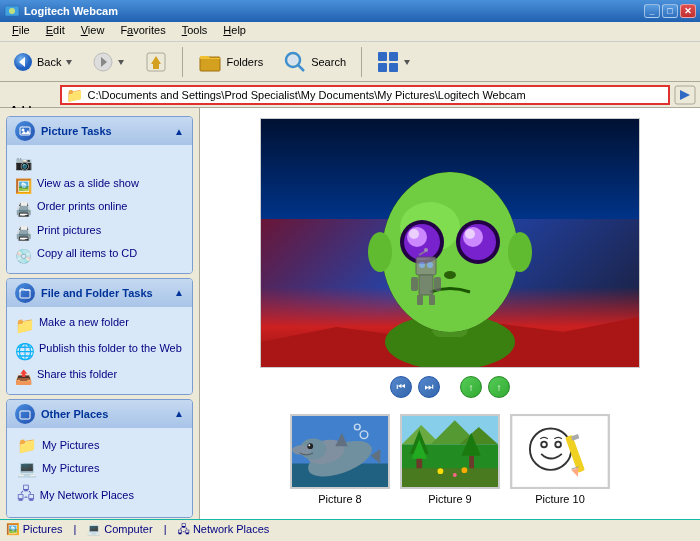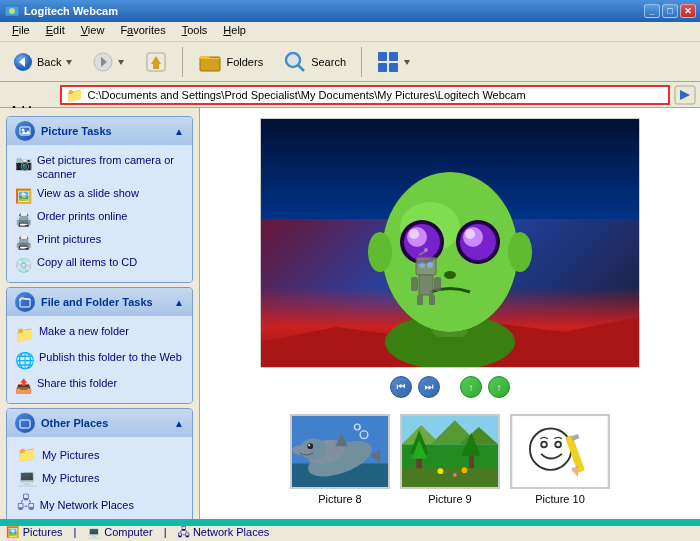--- a/index.html
+++ b/index.html
@@ -192,21 +192,21 @@
       width: 100%; height: 100%;
       background: white; border: 1px solid #eee;
       display: flex; align-items: center; justify-content: center;
       color: #555; font-size: 28px;
     }
     .thumbnail-label { font-size: 11px; color: #000; }
 
     
     .status-bar {
       height: 22px; background: #ece9d8;
-      border-top: 7px solid #14b8a6;
+      border-top: 1px solid #14b8a6;
       display: flex; align-items: center; padding: 0 6px;
       font-size: 11px;
     }
 
     
     .left-panel::-webkit-scrollbar { width: 8px; }
     .left-panel::-webkit-scrollbar-track { background: #ece9d8; }
     .left-panel::-webkit-scrollbar-thumb { background: #aca899; border-radius: 4px; }
 
     
@@ -337,21 +337,20 @@
               <polygon points="2,9 5,6 7,8 9,5 11,9" fill="white"></polygon>
             </svg>
           </div>
           <span>Picture Tasks</span>
         </div>
         <span class="collapse-arrow">▲</span>
       </div>
       <div class="task-body">
         <div class="task-item">
           <span class="task-item-icon">📷</span>
-          <span>Get pictures from camera or scanner</span>
         </div>
         <div class="task-item">
           <span class="task-item-icon">🖼️</span>
           <span>View as a slide show</span>
         </div>
         <div class="task-item">
           <span class="task-item-icon">🖨️</span>
           <span>Order prints online</span>
         </div>
         <div class="task-item">

